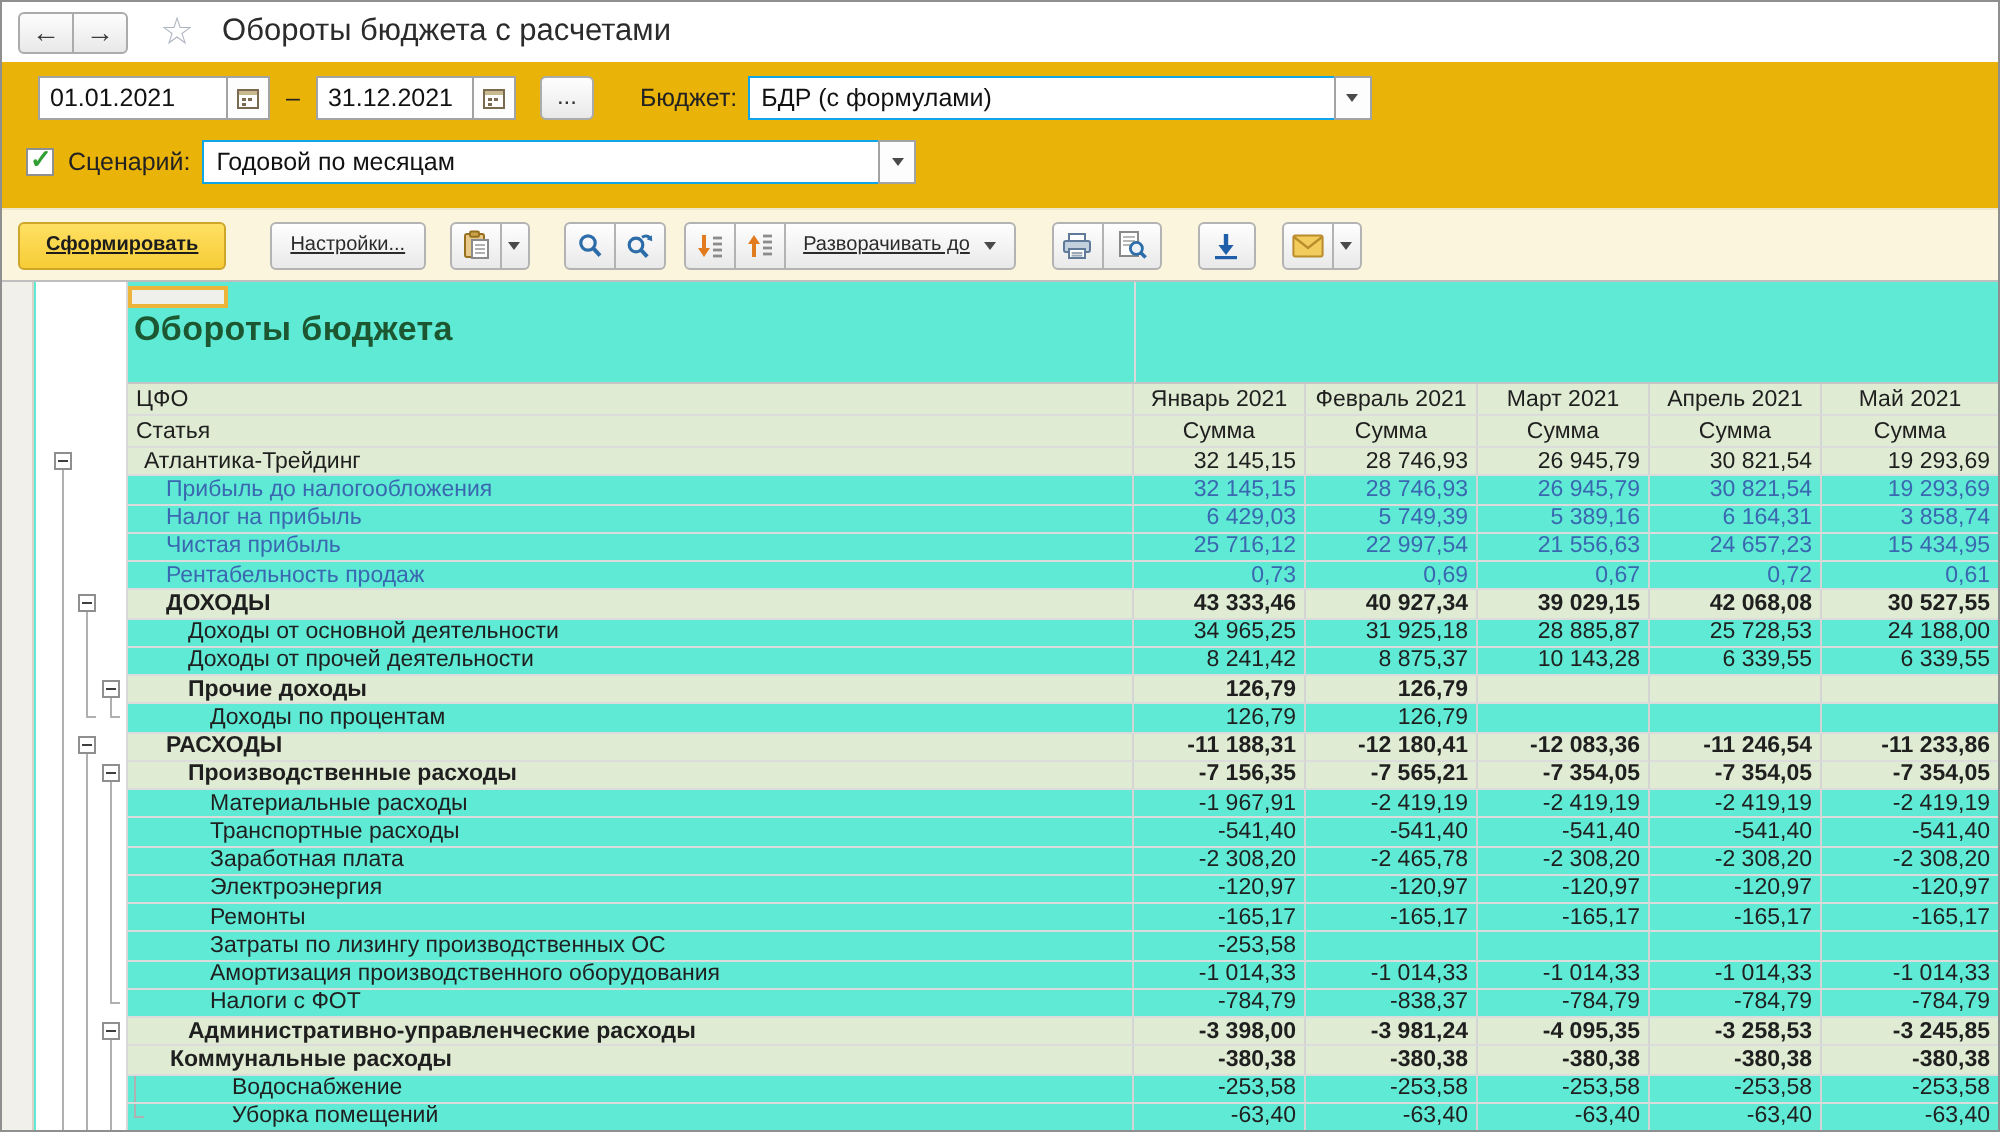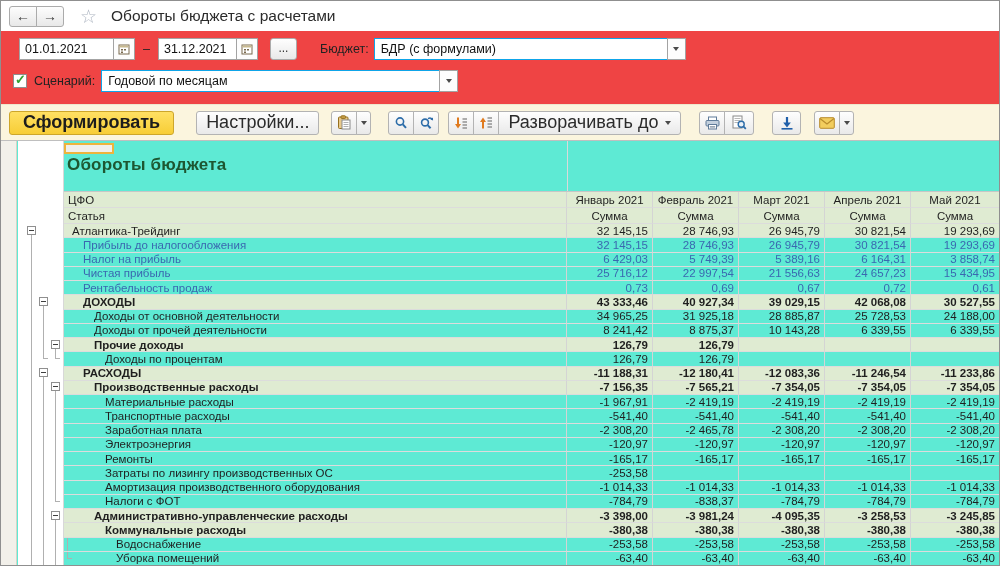--- a/index.html
+++ b/index.html
@@ -11,21 +11,21 @@
   .titlebar { height:30px; display:flex; align-items:center; padding-left:8px; background:#fff; }
   .navgroup { display:flex; }
   .navbtn { width:28px; height:21px; border:1px solid #ababab; background:linear-gradient(#fdfdfd,#e8e8e8);
             display:flex; align-items:center; justify-content:center; font-size:14px; font-weight:bold; color:#3a3a3a; cursor:pointer; }
   .navbtn:first-child { border-radius:3px 0 0 3px; }
   .navbtn:last-child  { border-radius:0 3px 3px 0; margin-left:-1px; }
   .star { font-size:19px; color:#aeb6c2; margin-left:16px; line-height:1; }
   .pagetitle { font-size:15.5px; color:#2b2b2b; margin-left:14px; }
 
   
-  .filters { position:absolute; top:30px; left:0; right:0; height:73px; background:#ef4444; }
+  .filters { position:absolute; top:30px; left:0; right:0; height:73px; background:#eab308; }
   .frow { position:absolute; display:flex; align-items:center; }
   .frow1 { top:7px; left:18px; }
   .frow2 { top:39px; left:12px; }
   .tinput { height:22px; background:#fff; border:1px solid #a3a3a3; font-size:12.5px; color:#111;
             display:flex; align-items:center; padding:0 5px; }
   .attachbtn { height:22px; width:22px; border:1px solid #a3a3a3; margin-left:-1px; background:#fdfdfd;
                display:flex; align-items:center; justify-content:center; cursor:pointer; }
   .dash { margin:0 8px; font-size:12.5px; color:#222; }
   .dotsbtn { height:22px; width:27px; margin-left:12px; border:1px solid #ababab; border-radius:3px;
              background:linear-gradient(#fefefe,#e9e9e9); font-size:12px; color:#333; text-align:center; line-height:18px; cursor:pointer; }
@@ -35,21 +35,21 @@
   .combobtn { height:22px; width:19px; border:1px solid #a3a3a3; margin-left:-1px; background:#fdfdfd;
               display:flex; align-items:center; justify-content:center; cursor:pointer; }
   .tri { width:0; height:0; border-left:3.5px solid transparent; border-right:3.5px solid transparent; border-top:4.5px solid #4a4a4a; }
   .checkbox { width:14px; height:14px; border:1px solid #8f8f8f; background:#fff; position:relative; cursor:pointer; }
   .checkbox span { position:absolute; left:1px; top:-3px; color:#33a033; font-size:13px; font-weight:bold; }
 
   
   .toolbar { position:absolute; top:103px; left:0; right:0; height:37px; background:#fbf5de;
              border-top:1px solid #eee7cc; border-bottom:1px solid #bfbfbf; display:flex; align-items:center; padding-left:8px; }
   .tbtn { height:24px; border:1px solid #b3b3b3; border-radius:3px; background:linear-gradient(#fefefe,#e9e9e9);
-          display:inline-flex; align-items:center; justify-content:center; padding:0 9px; font-size:18px; color:#2b2b2b; cursor:pointer; }
+          display:inline-flex; align-items:center; justify-content:center; padding:0 9px; font-size:10px; color:#2b2b2b; cursor:pointer;text-decoration:underline; }
   .primary { background:linear-gradient(#ffe063,#f7cd36); border-color:#cda62a; font-weight:bold; color:#1c1c1c; padding:0 13px; }
   .group { display:flex; }
   .group .tbtn { border-radius:0; margin-left:-1px; }
   .group .tbtn:first-child { border-radius:3px 0 0 3px; margin-left:0; }
   .group .tbtn:last-child { border-radius:0 3px 3px 0; }
   .iconbtn { width:26px; padding:0; }
   .arrowpart { width:15px; padding:0; }
   .gap22{margin-left:22px;} .gap12{margin-left:12px;} .gap17{margin-left:17px;} .gap9{margin-left:9px;} .gap18{margin-left:18px;} .gap13{margin-left:13px;}
 
   
@@ -468,21 +468,21 @@
           </div>
           <div class="drow">
             <div class="cell labelw green bold" style="padding-left: 30px;">Административно-управленческие расходы</div>
             <div class="cell vcell green bold">-3 398,00</div>
             <div class="cell vcell green bold">-3 981,24</div>
             <div class="cell vcell green bold">-4 095,35</div>
             <div class="cell vcell green bold">-3 258,53</div>
             <div class="cell vcell green bold">-3 245,85</div>
           </div>
           <div class="drow">
-            <div class="cell labelw green bold" style="padding-left: 41px;">Коммунальные расходы</div>
+            <div class="cell labelw green bold" style="padding-left: 21px;">Коммунальные расходы</div>
             <div class="cell vcell green bold">-380,38</div>
             <div class="cell vcell green bold">-380,38</div>
             <div class="cell vcell green bold">-380,38</div>
             <div class="cell vcell green bold">-380,38</div>
             <div class="cell vcell green bold">-380,38</div>
           </div>
           <div class="drow">
             <div class="cell labelw" style="padding-left: 52px;">Водоснабжение</div>
             <div class="cell vcell">-253,58</div>
             <div class="cell vcell">-253,58</div>

